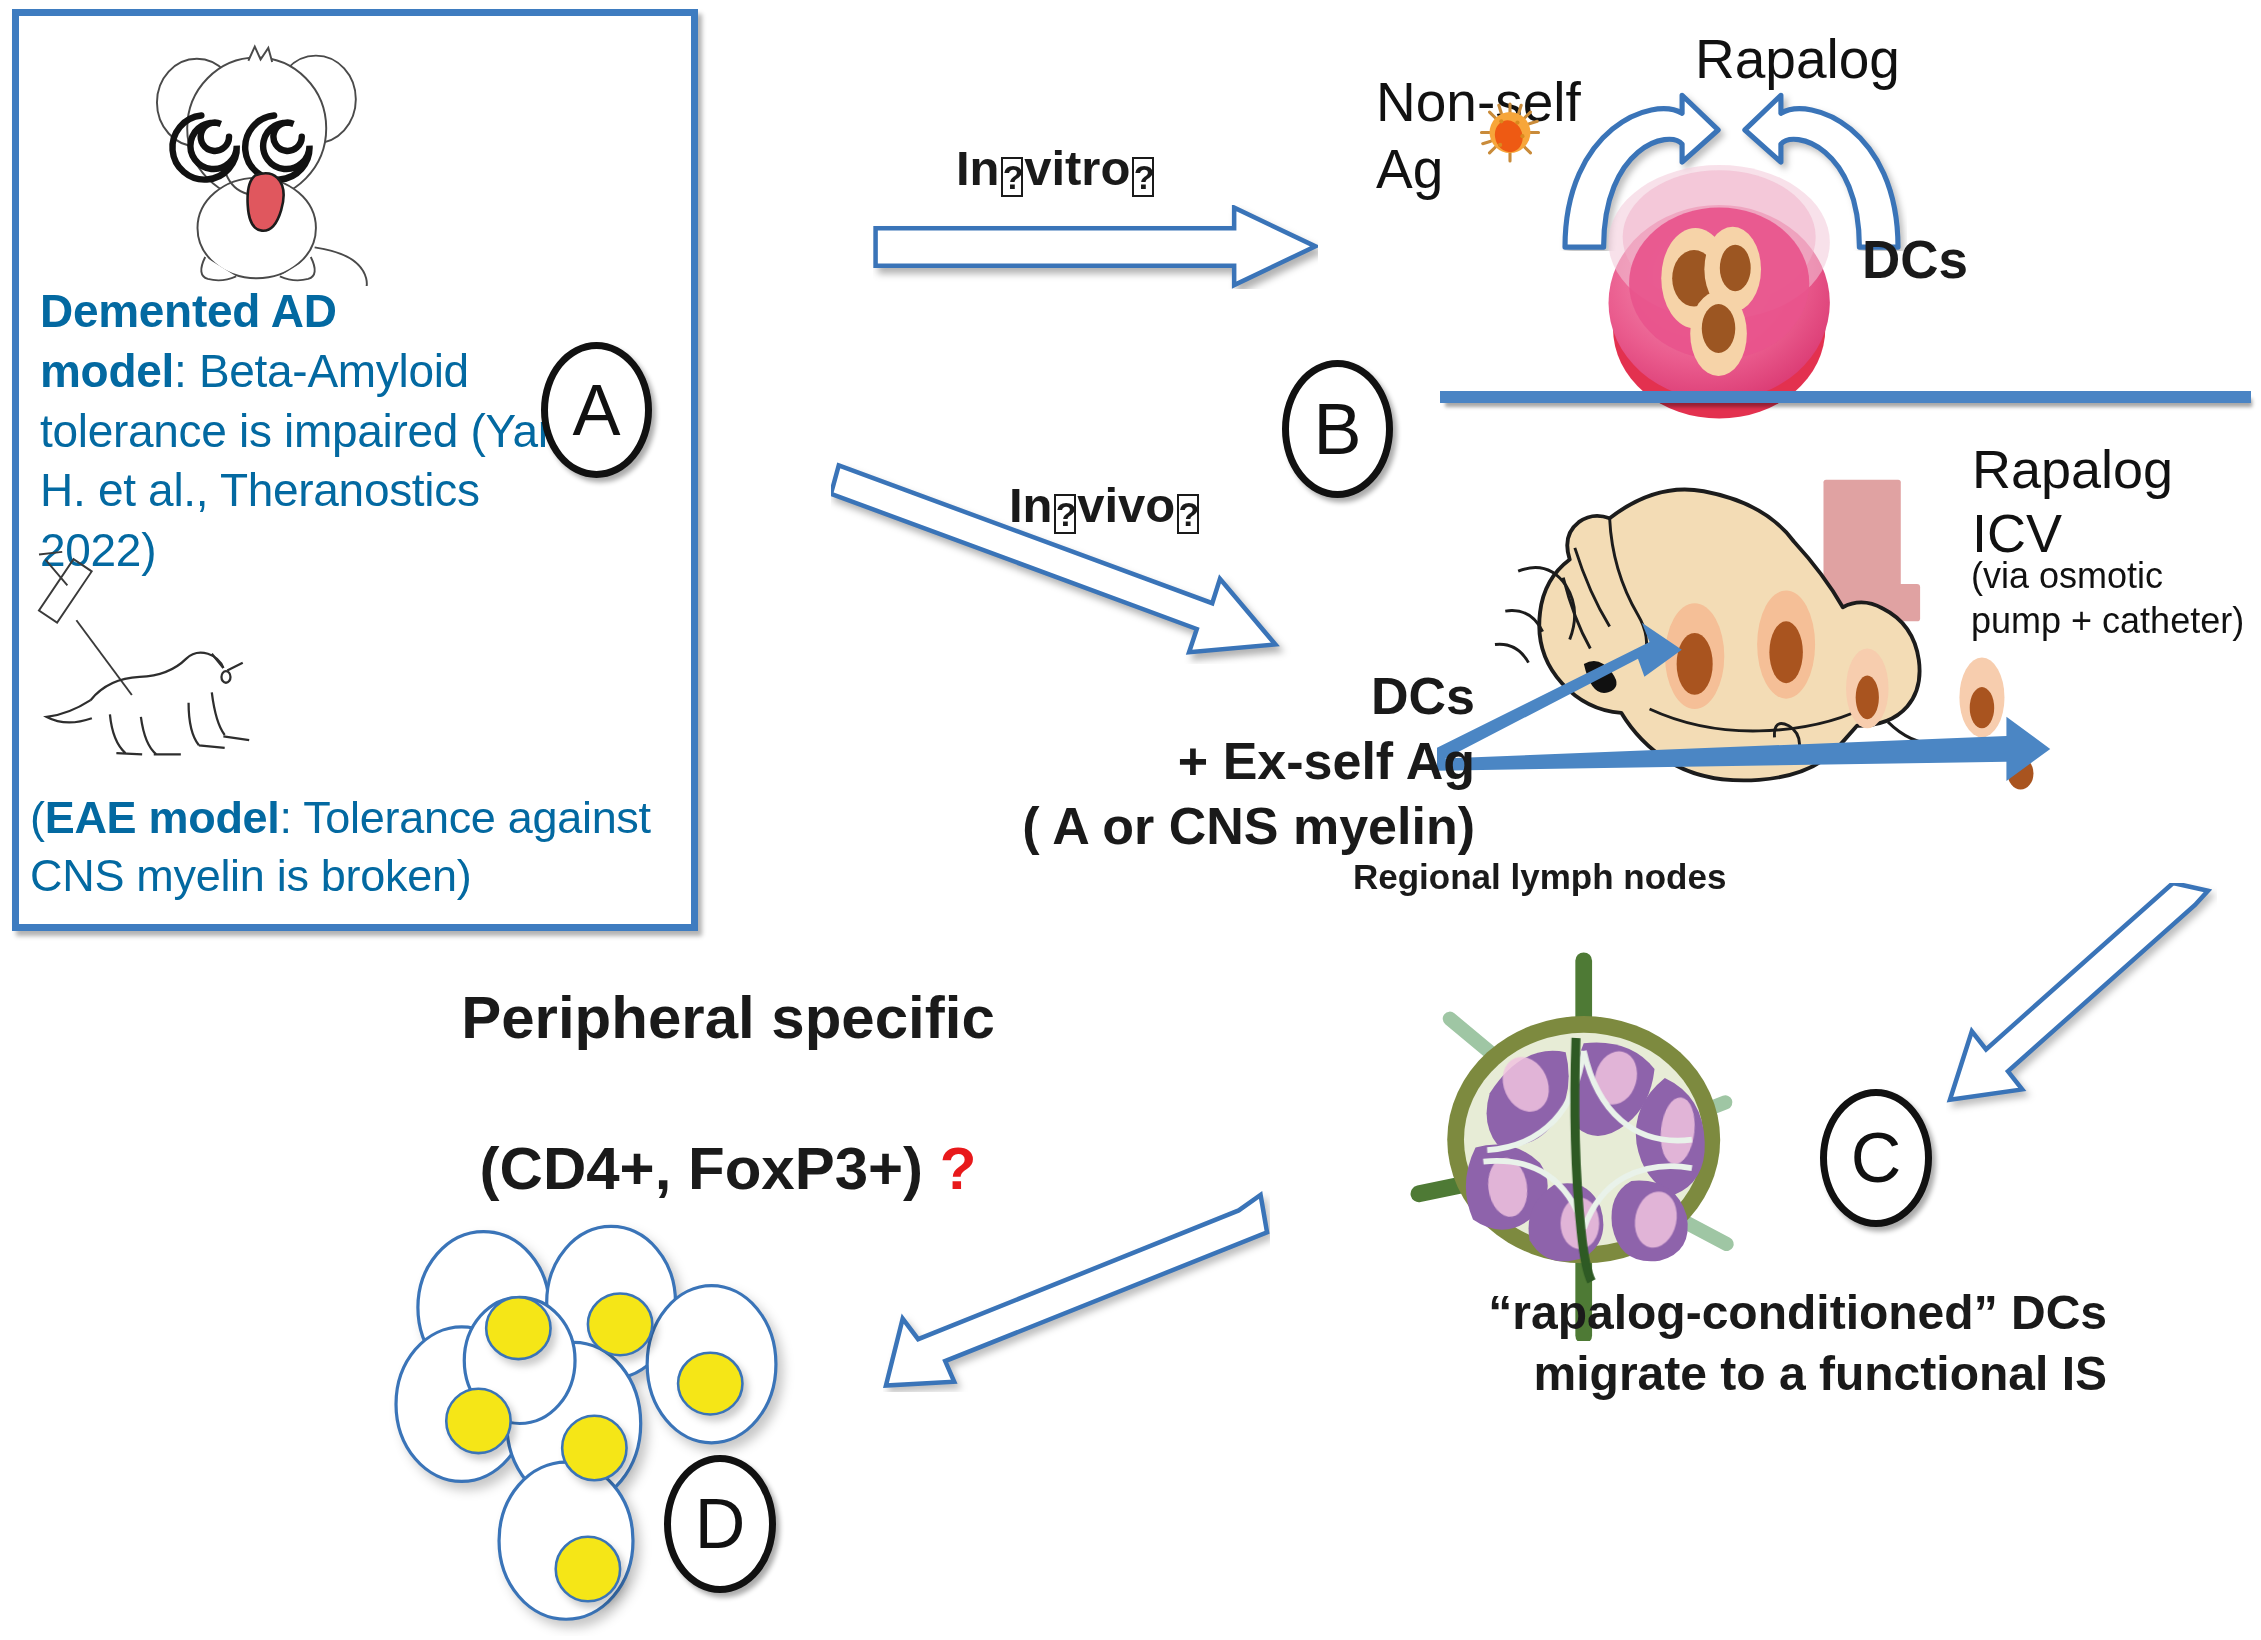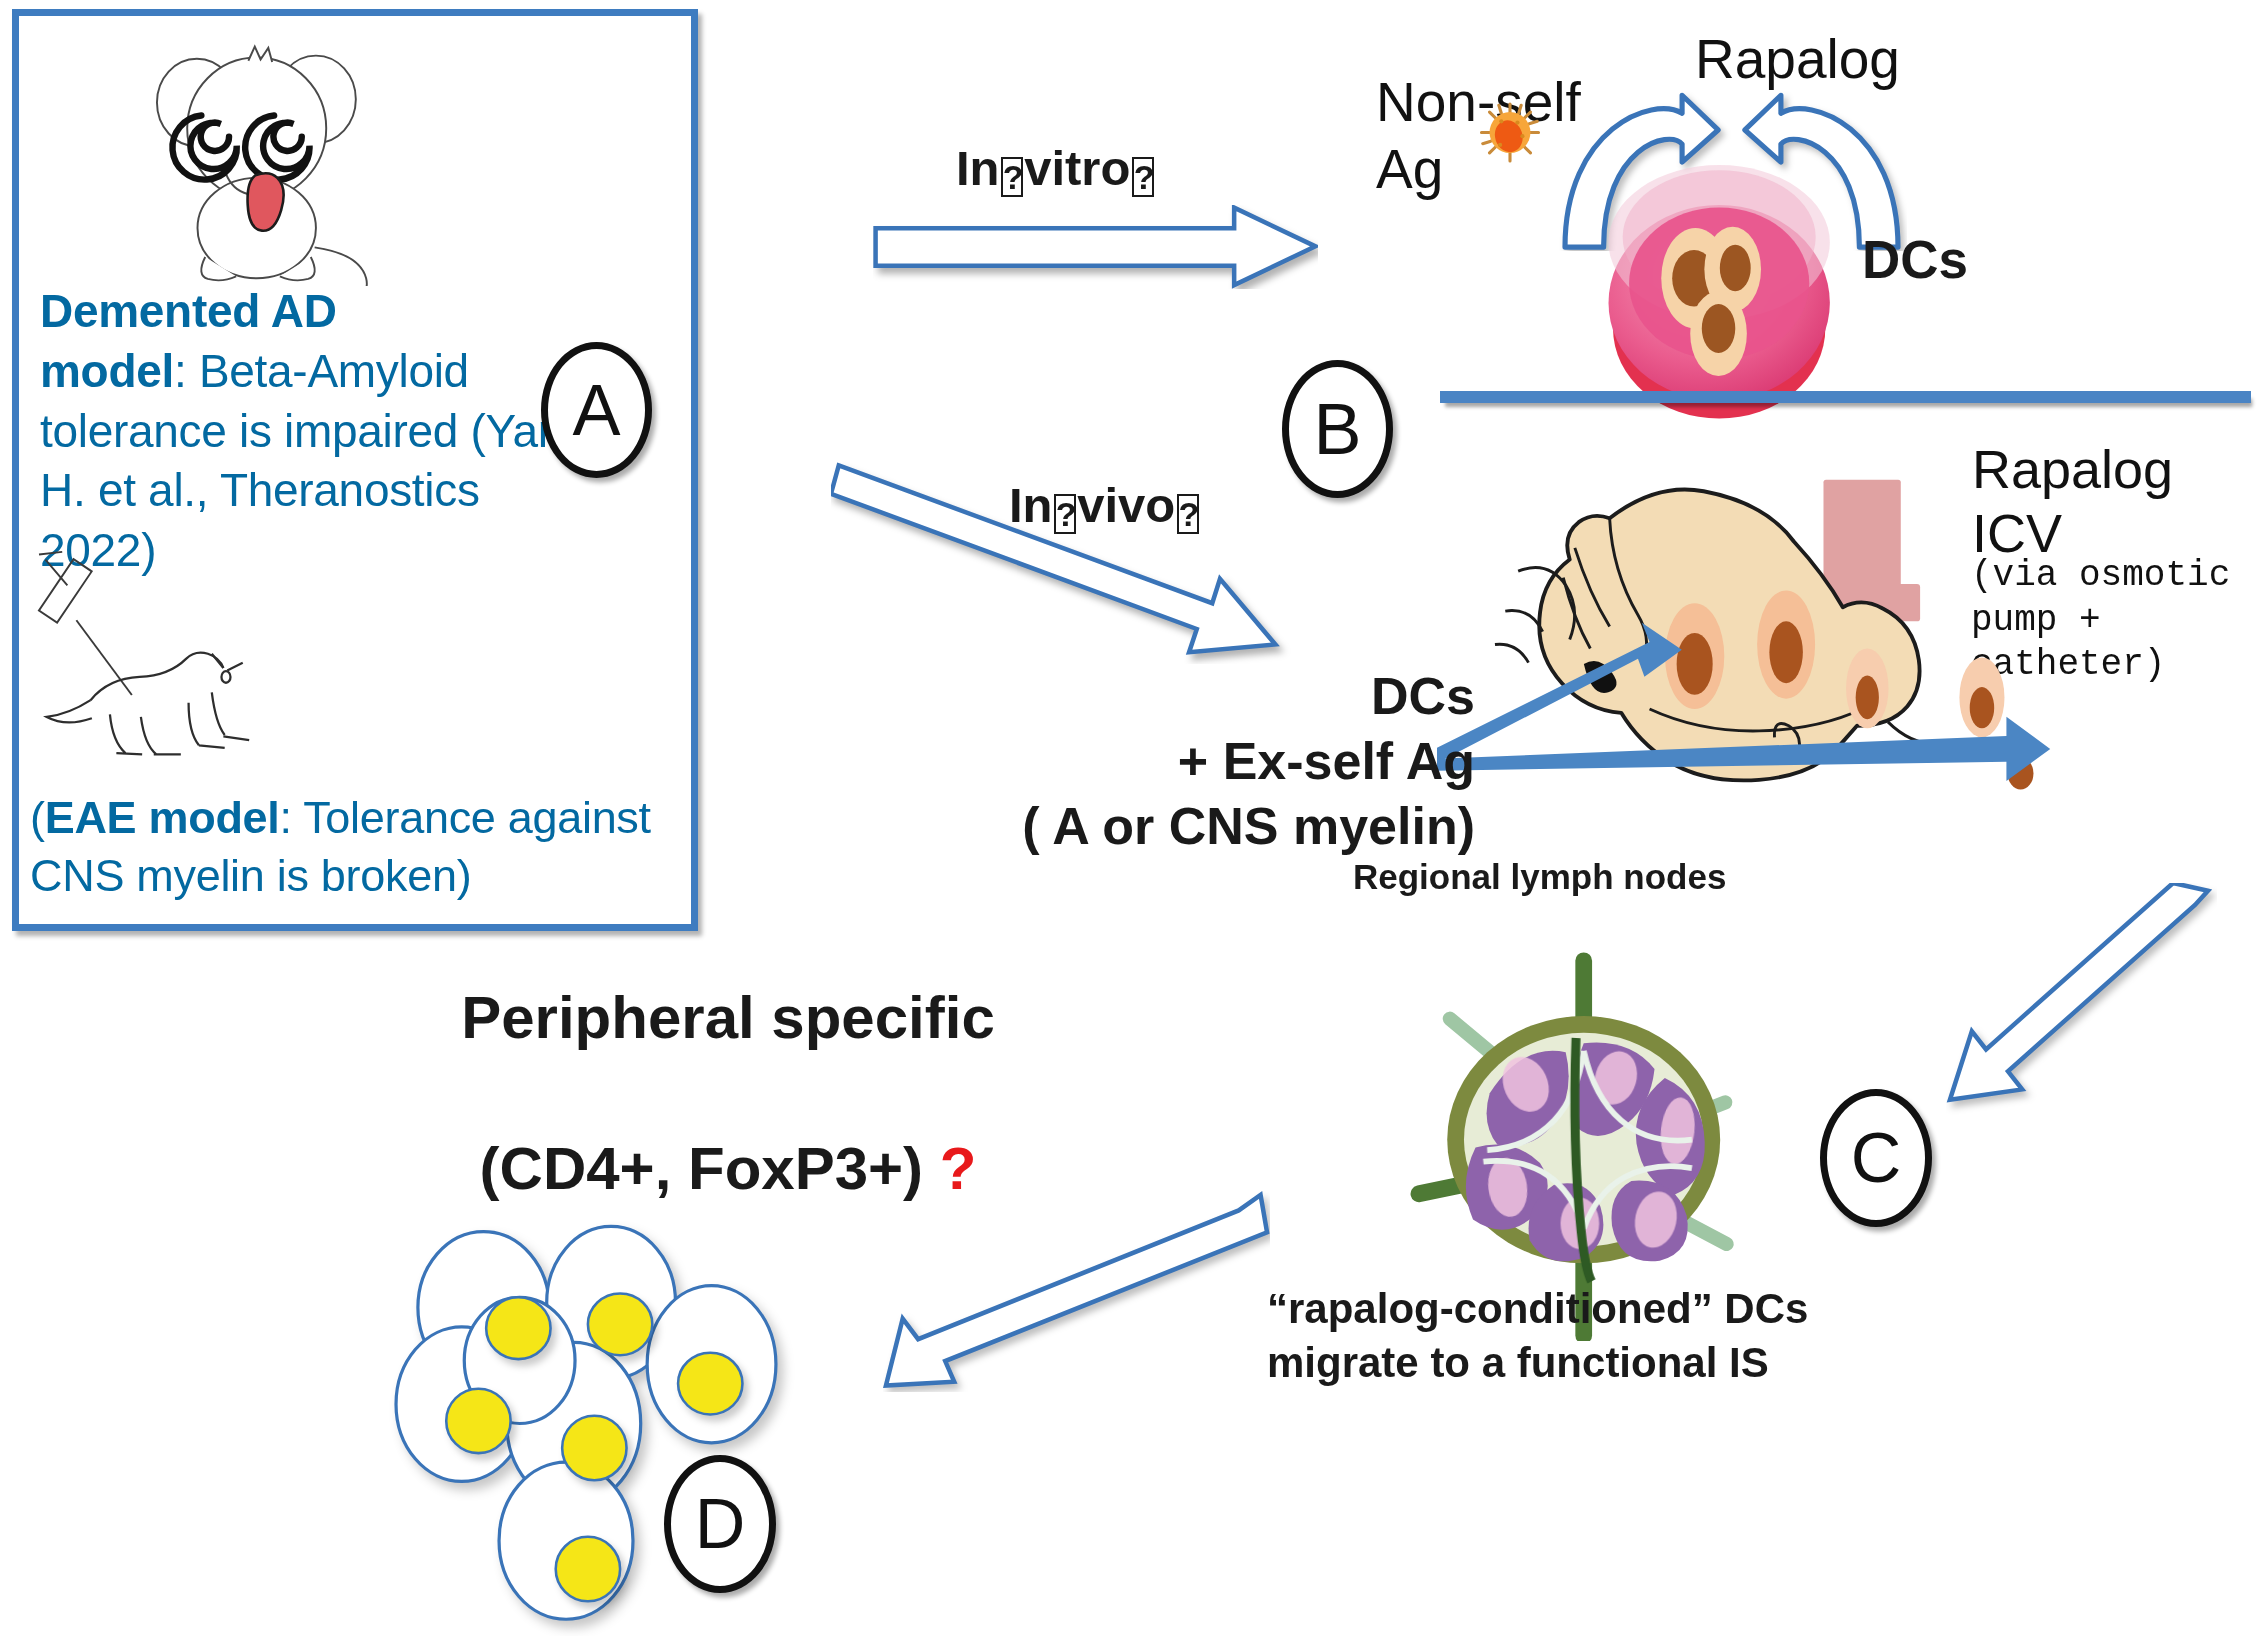--- a/index.html
+++ b/index.html
@@ -48,29 +48,29 @@
   .tofu{display:inline-block;border:2.6px solid #1a1a1a;width:22px;height:40px;
         line-height:36px;text-align:center;font-size:34px;vertical-align:-3.9px;
         margin:0 1.3px;box-sizing:border-box;font-weight:bold;}
 
   #lbl-nonself{left:1376px;top:26px;font-size:55px;font-weight:400;line-height:1.22;margin-top:43px;}
   #lbl-rapalog-top{left:1695px;top:27px;font-size:55px;font-weight:400;}
   #lbl-DCs-dish{left:1862px;top:229px;font-size:53px;}
   #ag-icon{left:1479px;top:97px;width:62px;height:71px;}
 
   #lbl-rapalogICV{left:1972px;top:438px;font-size:54px;font-weight:400;line-height:1.18;}
-  #lbl-icv-sub{left:1971px;top:554px;font-size:36px;font-weight:400;line-height:1.24;font-family:Liberation Mono, monospace;}
+  #lbl-icv-sub{left:1971px;top:554px;font-size:36px;font-weight:400;line-height:1.24;}
 
   #lbl-dcs-block{left:876px;top:664px;width:599px;font-size:52px;text-align:right;line-height:1.25;}
   #lbl-lymph{left:1353px;top:856px;font-size:35px;}
 
   #lbl-periph{left:309px;top:980px;width:838px;font-size:60px;text-align:center;line-height:1.26;}
   #lbl-periph .q{color:#e8191b;font-weight:bold;}
 
-  #lbl-rapalogcond{left:1267px;top:1282px;width:812px;font-size:42px;text-align:left;line-height:1.28;}
+  #lbl-rapalogcond{left:1295px;top:1282px;width:812px;font-size:48px;text-align:right;line-height:1.28;}
 </style>
 </head>
 <body>
 
 <div class="abs" id="panelA-box"></div>
 
 <svg class="abs svgwrap" style="left:129px;top:35px;width:258px;height:251px;" viewBox="0 0 400 390">
   <g fill="#fff" stroke="#4a4a4a" stroke-width="3">
     <ellipse cx="105" cy="105" rx="62" ry="68"></ellipse>
     <ellipse cx="290" cy="100" rx="62" ry="68"></ellipse>

